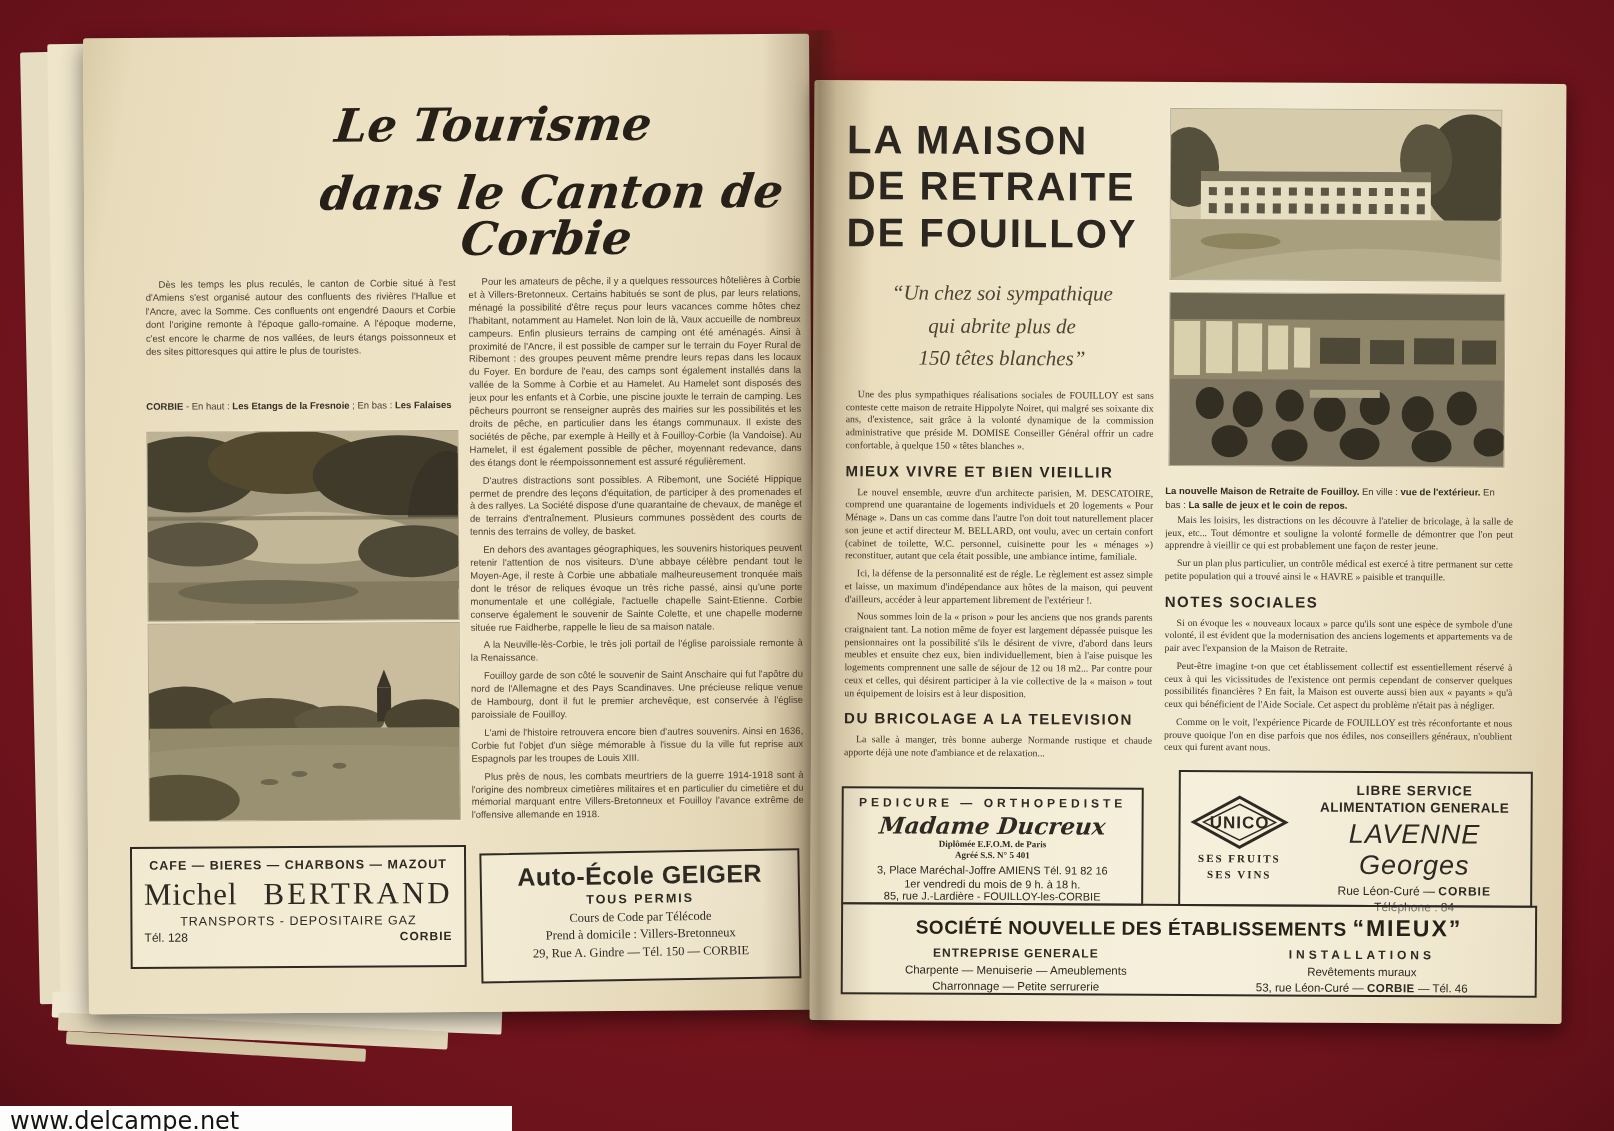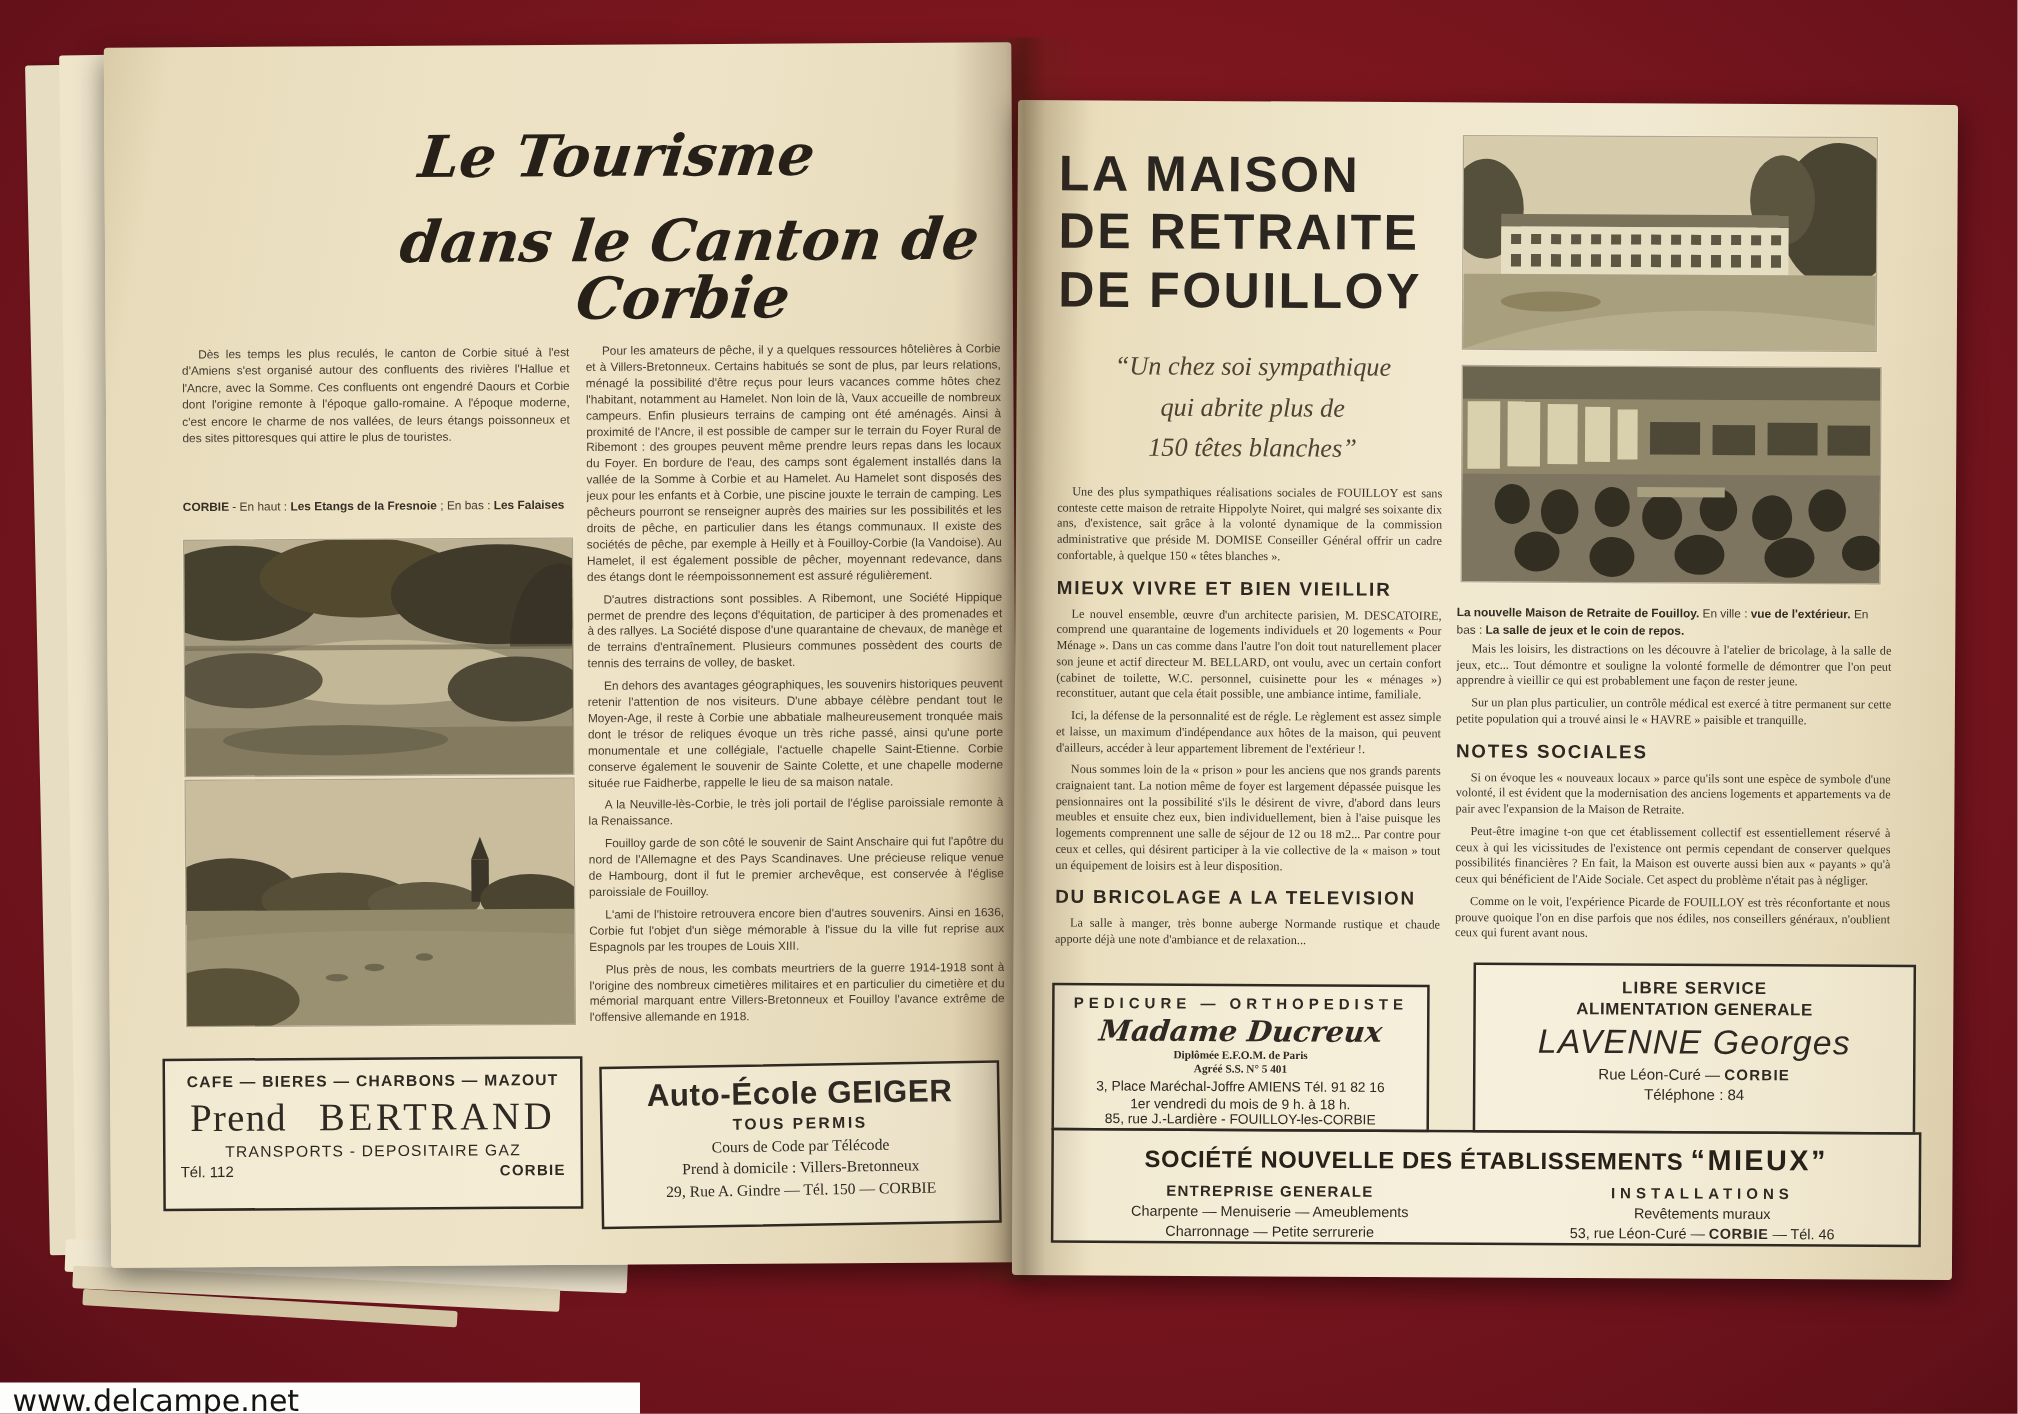--- a/index.html
+++ b/index.html
@@ -172,26 +172,26 @@
     <p>En dehors des avantages géographiques, les souvenirs historiques peuvent retenir l'attention de nos visiteurs. D'une abbaye célèbre pendant tout le Moyen-Age, il reste à Corbie une abbatiale malheureusement tronquée mais dont le trésor de reliques évoque un très riche passé, ainsi qu'une porte monumentale et une collégiale, l'actuelle chapelle Saint-Etienne. Corbie conserve également le souvenir de Sainte Colette, et une chapelle moderne située rue Faidherbe, rappelle le lieu de sa maison natale.</p>
     <p>A la Neuville-lès-Corbie, le très joli portail de l'église paroissiale remonte à la Renaissance.</p>
     <p>Fouilloy garde de son côté le souvenir de Saint Anschaire qui fut l'apôtre du nord de l'Allemagne et des Pays Scandinaves. Une précieuse relique venue de Hambourg, dont il fut le premier archevêque, est conservée à l'église paroissiale de Fouilloy.</p>
     <p>L'ami de l'histoire retrouvera encore bien d'autres souvenirs. Ainsi en 1636, Corbie fut l'objet d'un siège mémorable à l'issue du la ville fut reprise aux Espagnols par les troupes de Louis XIII.</p>
     <p>Plus près de nous, les combats meurtriers de la guerre 1914-1918 sont à l'origine des nombreux cimetières militaires et en particulier du cimetière et du mémorial marquant entre Villers-Bretonneux et Fouilloy l'avance extrême de l'offensive allemande en 1918.</p>
   </div>
 
   <div class="ad ad-bertrand">
     <div class="l1">CAFE — BIERES — CHARBONS — MAZOUT</div>
     <div class="name">
-      <span class="nf">Prend</span>
+      <span class="nf">Michel</span>
       <span class="nl">BERTRAND</span>
     </div>
     <div class="l3">TRANSPORTS - DEPOSITAIRE GAZ</div>
     <div class="row">
-      <span>Tél. 112</span>
+      <span>Tél. 128</span>
       <span class="city">CORBIE</span>
     </div>
   </div>
 
   <div class="ad ad-geiger">
     <div class="l1">Auto-École GEIGER</div>
     <div class="l2">TOUS PERMIS</div>
     <div class="l3">Cours de Code par Télécode</div>
     <div class="l4">Prend à domicile : Villers-Bretonneux</div>
     <div class="l5">29, Rue A. Gindre — Tél. 150 — CORBIE</div>
@@ -321,20 +321,29 @@
     <div class="l1">PEDICURE — ORTHOPEDISTE</div>
     <div class="name">Madame Ducreux</div>
     <div class="l2">Diplômée E.F.O.M. de Paris</div>
     <div class="l3">Agréé S.S. N° 5 401</div>
     <div class="l4">3, Place Maréchal-Joffre AMIENS Tél. 91 82 16</div>
     <div class="l5">1er vendredi du mois de 9 h. à 18 h.</div>
     <div class="l6">85, rue J.-Lardière - FOUILLOY-les-CORBIE</div>
   </div>
 
   <div class="ad ad-unico">
+    <div class="unico-left">
+      <svg width="100" height="56" viewBox="0 0 100 56">
+        <polygon points="50,3 96,28 50,53 4,28" fill="none" stroke="#2e2922" stroke-width="3"></polygon>
+        <polygon points="50,10 86,28 50,46 14,28" fill="none" stroke="#2e2922" stroke-width="1.5"></polygon>
+        <text x="50" y="34" text-anchor="middle" font-family="Liberation Sans, sans-serif" font-size="17" font-weight="bold" letter-spacing="1" fill="#2e2922">UNICO</text>
+      </svg>
+      <div class="unico-tag">SES FRUITS</div>
+      <div class="unico-tag">SES VINS</div>
+    </div>
     <div class="unico-right">
       <div class="l1">LIBRE SERVICE</div>
       <div class="l2">ALIMENTATION GENERALE</div>
       <div class="name">LAVENNE  Georges</div>
       <div class="l3"><span>Rue Léon-Curé — </span><b>CORBIE</b></div>
       <div class="l4">Téléphone : 84</div>
     </div>
   </div>
 
   <div class="ad ad-labor">

